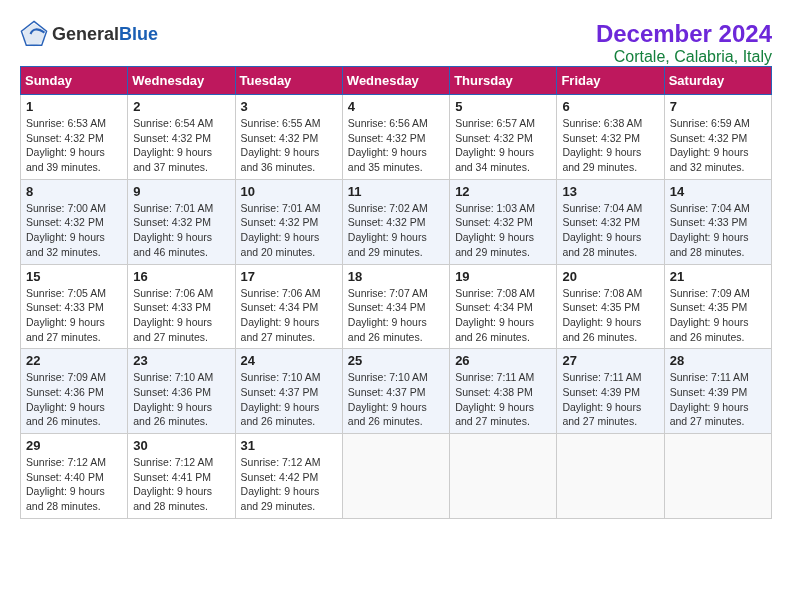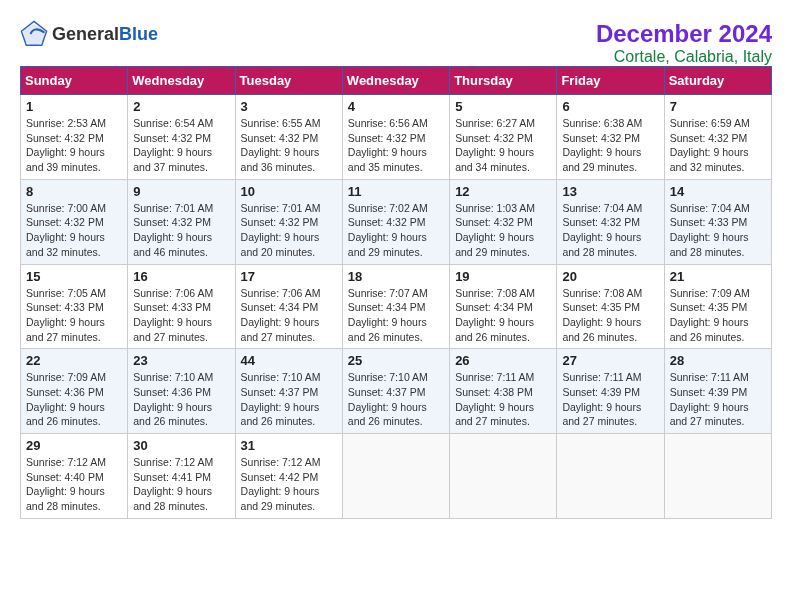--- a/index.html
+++ b/index.html
@@ -121,21 +121,21 @@
         <th>Thursday</th>
         <th>Friday</th>
         <th>Saturday</th>
       </tr>
   </thead>
   <tbody id="calendar-body">
   <tr>
         <td>
         <span class="day-number">1</span>
         <div class="day-info">
-          <span>Sunrise: 2:53 AM</span><br>
+          <span>Sunrise: 6:53 AM</span><br>
           <span>Sunset: 4:32 PM</span><br>
           <span>Daylight: 9 hours and 39 minutes.</span>
         </div>
       </td>
         <td>
         <span class="day-number">2</span>
         <div class="day-info">
           <span>Sunrise: 6:54 AM</span><br>
           <span>Sunset: 4:32 PM</span><br>
           <span>Daylight: 9 hours and 37 minutes.</span>
@@ -153,21 +153,21 @@
         <span class="day-number">4</span>
         <div class="day-info">
           <span>Sunrise: 6:56 AM</span><br>
           <span>Sunset: 4:32 PM</span><br>
           <span>Daylight: 9 hours and 35 minutes.</span>
         </div>
       </td>
         <td>
         <span class="day-number">5</span>
         <div class="day-info">
-          <span>Sunrise: 6:27 AM</span><br>
+          <span>Sunrise: 6:57 AM</span><br>
           <span>Sunset: 4:32 PM</span><br>
           <span>Daylight: 9 hours and 34 minutes.</span>
         </div>
       </td>
         <td>
         <span class="day-number">6</span>
         <div class="day-info">
           <span>Sunrise: 6:38 AM</span><br>
           <span>Sunset: 4:32 PM</span><br>
           <span>Daylight: 9 hours and 29 minutes.</span>
@@ -309,21 +309,21 @@
       </td>
         <td>
         <span class="day-number">23</span>
         <div class="day-info">
           <span>Sunrise: 7:10 AM</span><br>
           <span>Sunset: 4:36 PM</span><br>
           <span>Daylight: 9 hours and 26 minutes.</span>
         </div>
       </td>
         <td>
-        <span class="day-number">44</span>
+        <span class="day-number">24</span>
         <div class="day-info">
           <span>Sunrise: 7:10 AM</span><br>
           <span>Sunset: 4:37 PM</span><br>
           <span>Daylight: 9 hours and 26 minutes.</span>
         </div>
       </td>
         <td>
         <span class="day-number">25</span>
         <div class="day-info">
           <span>Sunrise: 7:10 AM</span><br>

